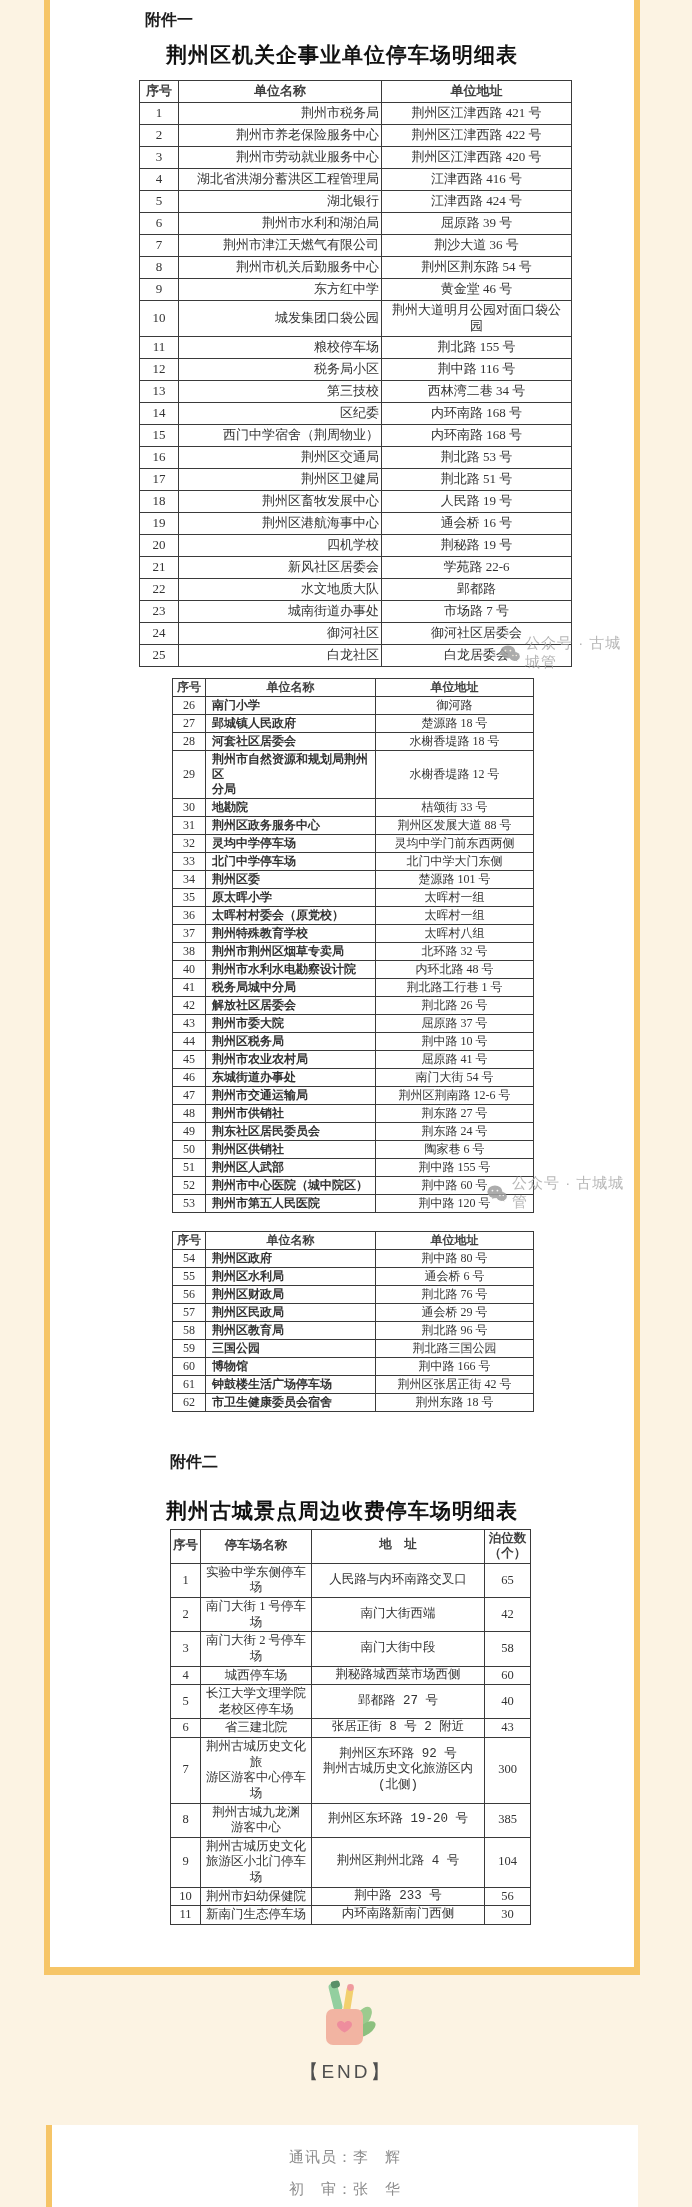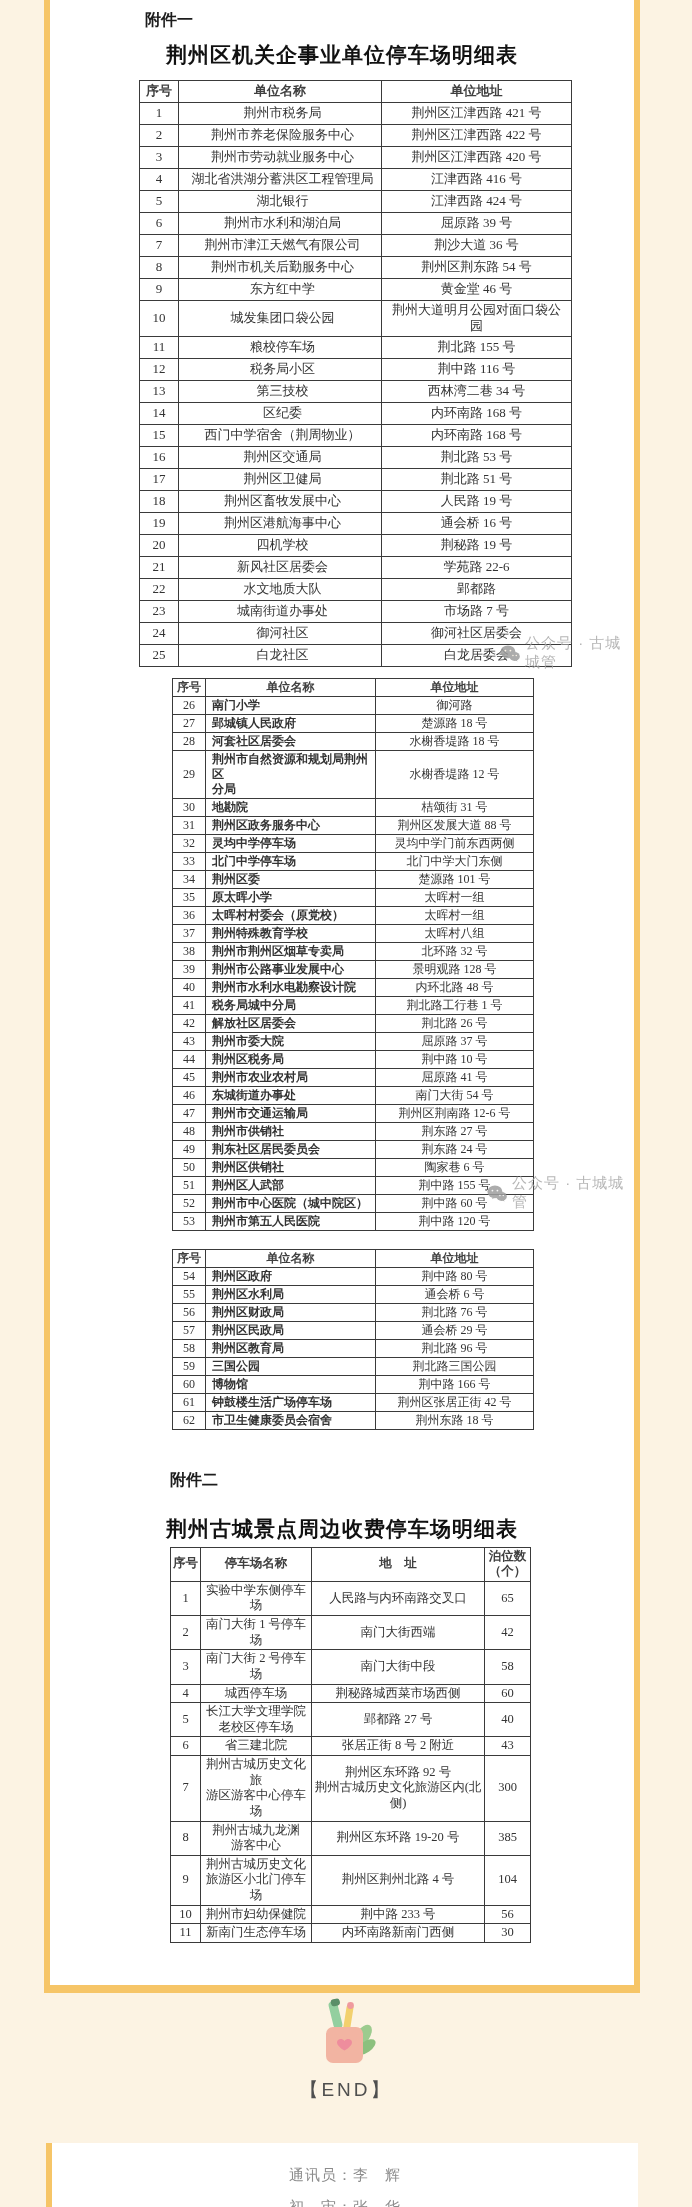--- a/index.html
+++ b/index.html
@@ -15,31 +15,31 @@
   .doc-title{font-size:21px;font-weight:bold;color:#111;text-align:center;margin-top:10px;letter-spacing:1px;}
   .doc-title.t2title{margin-top:24px;}
   table.doc-table{border-collapse:collapse;color:#333;table-layout:fixed;}
   table.doc-table th,table.doc-table td{border:1px solid #3a3a3a;white-space:pre-line;
       padding:1px 2px;line-height:1.25;vertical-align:middle;text-align:center;}
   table.doc-table th{font-weight:bold;color:#404040;}
   
   .t1{margin:11px 0 0 89px;font-size:13px;}
   .t1 th,.t1 td{height:19px;}
   .t1 .col-0{width:34px;} .t1 .col-1{width:193px;} .t1 .col-2{width:185px;}
-  .t1 td.col-1{text-align:center;padding-left:7px;}
+  .t1 td.col-1{text-align:right;padding-left:7px;}
   
   .t23{margin:11px 0 0 122px;font-size:12px;}
   .t23 th,.t23 td{height:15px;}
   .t23 .col-0{width:28px;} .t23 .col-1{width:161px;} .t23 .col-2{width:153px;}
   .t23 td.col-1{text-align:left;padding-left:6px;font-weight:bold;}
   .t3gap{margin-top:18px;}
   
   .t4{margin:4px 0 0 120px;font-size:12.5px;}
   .t4 th,.t4 td{height:15px;}
-  .t4 .col-0{width:25px;} .t4 .col-1{width:106px;} .t4 .col-2{width:168px;} .t4 .col-3{width:41px;}
+  .t4 .col-0{width:25px;} .t4 .col-1{width:106px;} .t4 .col-2{width:168px;font-family:Liberation Mono, monospace;} .t4 .col-3{width:41px;}
   
   .watermark{position:absolute;display:flex;align-items:center;gap:5px;color:#a9a9a9;
              opacity:.85;font-size:15px;font-family:"Liberation Sans",sans-serif;
              letter-spacing:1px;z-index:5;pointer-events:none;}
   .wm1{top:634px;left:450px;}
   .wm2{top:1174px;left:437px;}
   .wm-icon svg{display:block;}
   
   .end-section{padding-top:4px;text-align:center;}
   .pen-icon{display:inline-block;}
@@ -242,21 +242,21 @@
             </tr>
             <tr>
               <td class="col-0">29</td>
               <td class="col-1">荆州市自然资源和规划局荆州区
 分局</td>
               <td class="col-2">水榭香堤路 12 号</td>
             </tr>
             <tr>
               <td class="col-0">30</td>
               <td class="col-1">地勘院</td>
-              <td class="col-2">桔颂街 31 号</td>
+              <td class="col-2">桔颂街 33 号</td>
             </tr>
             <tr>
               <td class="col-0">31</td>
               <td class="col-1">荆州区政务服务中心</td>
               <td class="col-2">荆州区发展大道 88 号</td>
             </tr>
             <tr>
               <td class="col-0">32</td>
               <td class="col-1">灵均中学停车场</td>
               <td class="col-2">灵均中学门前东西两侧</td>
@@ -283,25 +283,20 @@
             </tr>
             <tr>
               <td class="col-0">37</td>
               <td class="col-1">荆州特殊教育学校</td>
               <td class="col-2">太晖村八组</td>
             </tr>
             <tr>
               <td class="col-0">38</td>
               <td class="col-1">荆州市荆州区烟草专卖局</td>
               <td class="col-2">北环路 32 号</td>
-            </tr>
-            <tr>
-              <td class="col-0">39</td>
-              <td class="col-1">荆州市公路事业发展中心</td>
-              <td class="col-2">景明观路 128 号</td>
             </tr>
             <tr>
               <td class="col-0">40</td>
               <td class="col-1">荆州市水利水电勘察设计院</td>
               <td class="col-2">内环北路 48 号</td>
             </tr>
             <tr>
               <td class="col-0">41</td>
               <td class="col-1">税务局城中分局</td>
               <td class="col-2">荆北路工行巷 1 号</td>

